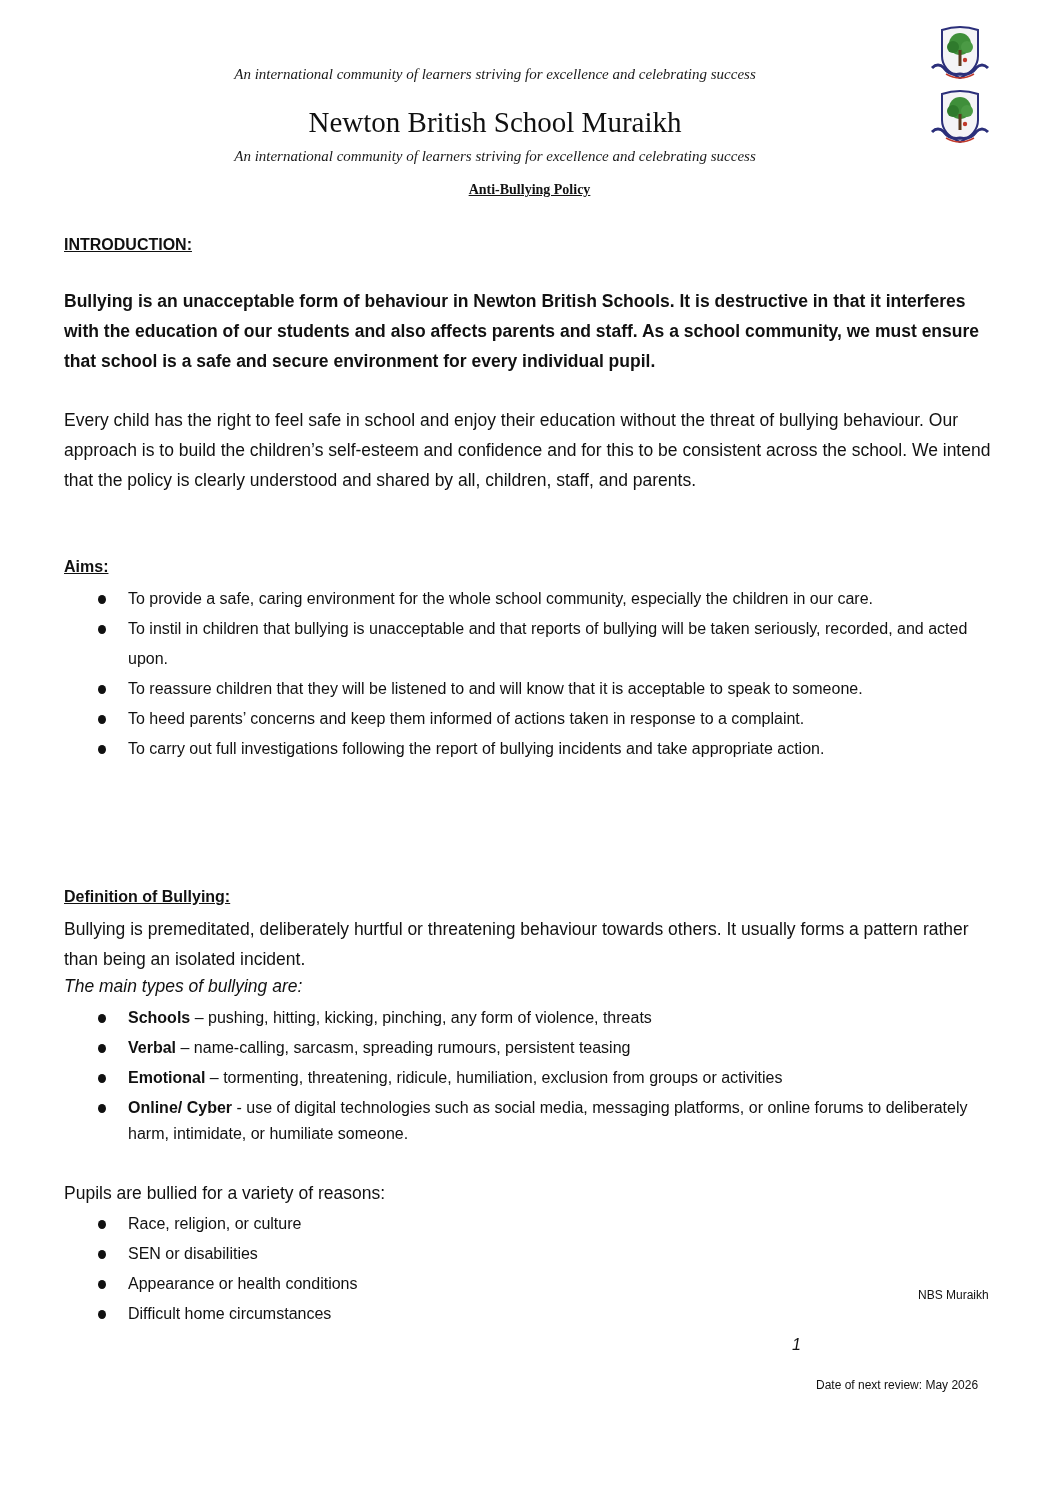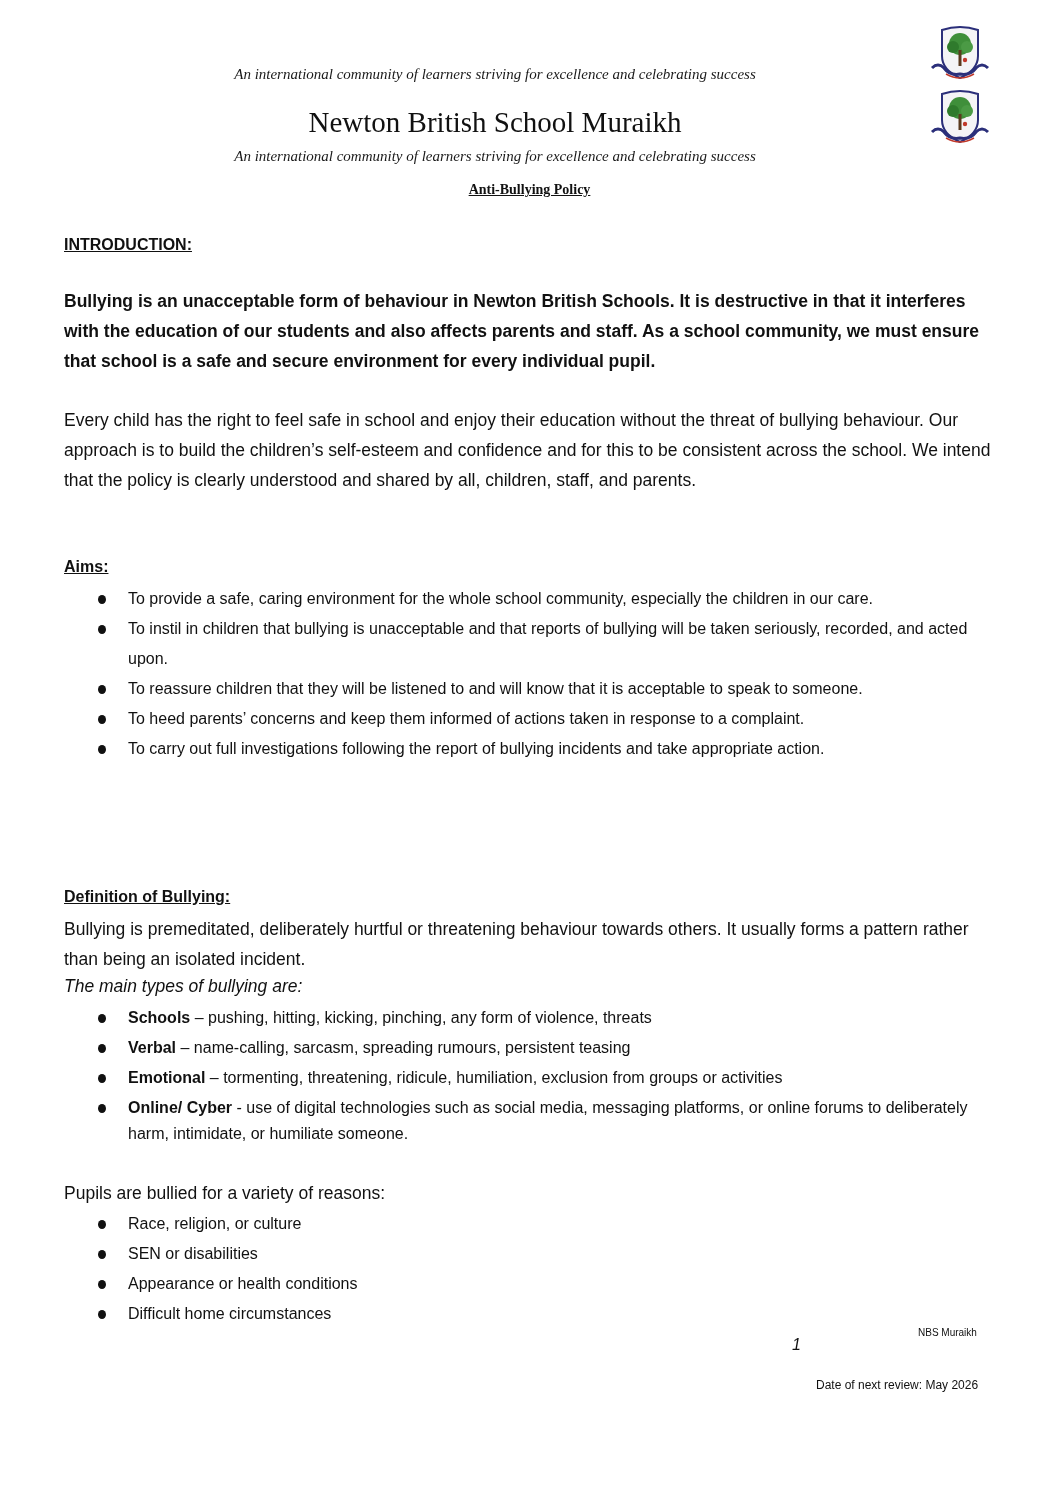--- a/index.html
+++ b/index.html
@@ -12,21 +12,21 @@
     .para { left: 64px; width: 930px; font-size: 17.5px; line-height: 30px; }
     .para.bold { font-weight: bold; }
     ul.bullets { position: absolute; left: 64px; width: 930px; margin: 0; padding: 0; list-style: none; font-size: 16px; }
     ul.bullets li { position: relative; padding-left: 64px; line-height: 30px; }
     ul.bullets li .dot { position: absolute; left: 34px; top: 11px; width: 8px; height: 9px; border-radius: 50%; background: #111; }
     ul.bullets.tight li { line-height: 26px; }
     ul.bullets.tight li .dot { top: 9px; }
     ul.bullets .term { font-weight: bold; }
     .crest { left: 928px; width: 64px; height: 64px; }
     .footer-page { left: 792px; top: 1336px; font-style: italic; font-size: 16px; }
-    .footer-school { left: 918px; top: 1327px; font-size: 10px; text-align: right; }
+    .footer-school { left: 918px; top: 1288px; font-size: 12px; text-align: right; }
     .footer-review { left: 816px; top: 1378px; font-size: 12px; }
   </style>
 </head>
 <body>
 
 <div class="abs tagline" style="top:66px;">An international community of learners striving for excellence and celebrating success</div>
 
 <div class="abs crest" style="top:22px;">
   <svg width="64" height="64" viewBox="0 0 64 64">
     <path d="M14 8 Q32 2 50 8 L50 34 Q50 48 32 56 Q14 48 14 34 Z" fill="#f4f4f6" stroke="#2b2f7a" stroke-width="2"></path>

